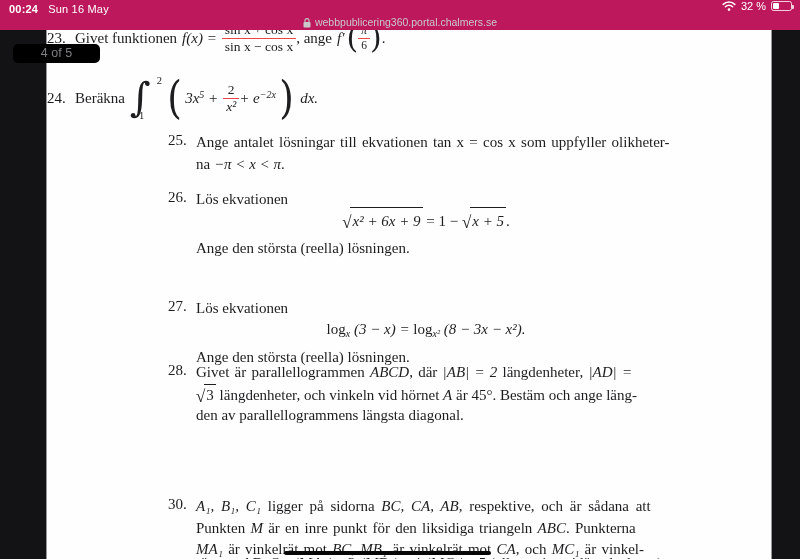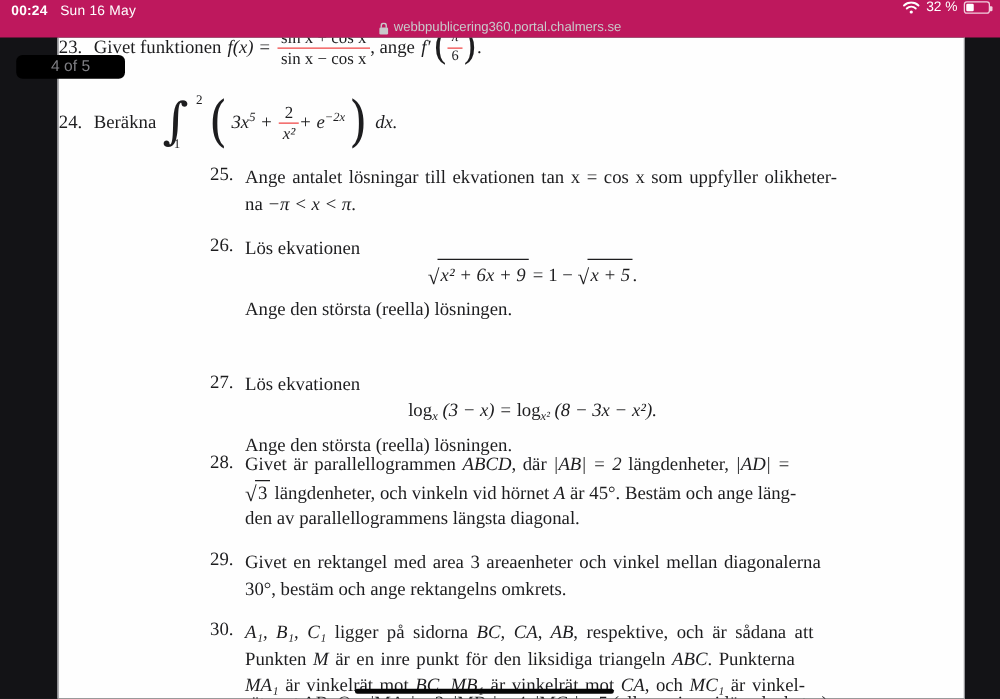--- a/index.html
+++ b/index.html
@@ -220,31 +220,20 @@
             <span class="rm">längdenheter, och vinkeln vid hörnet</span>
             <span class="m">A</span>
             <span class="rm">är 45°. Bestäm och ange läng-</span>
           </div>
           <div class="ln">
             <span class="rm">den av parallellogrammens längsta diagonal.</span>
           </div>
         </div>
       </div>
 
-      <div class="prob" style="top:410px;">
-        <span class="pnum rm">29.</span>
-        <div class="ptxt">
-          <div class="ln js1">
-            <span class="rm">Givet en rektangel med area 3 areaenheter och vinkel mellan diagonalerna</span>
-          </div>
-          <div class="ln">
-            <span class="rm">30°, bestäm och ange rektangelns omkrets.</span>
-          </div>
-        </div>
-      </div>
 
       <div class="prob" style="top:466px;">
         <span class="pnum rm">30.</span>
         <div class="ptxt">
           <div class="ln js2">
             <span class="m">A₁, B₁, C₁</span>
             <span class="rm">ligger på sidorna</span>
             <span class="m">BC, CA, AB</span><span class="rm">, respektive, och är sådana att</span>
           </div>
           <div class="ln js1">

